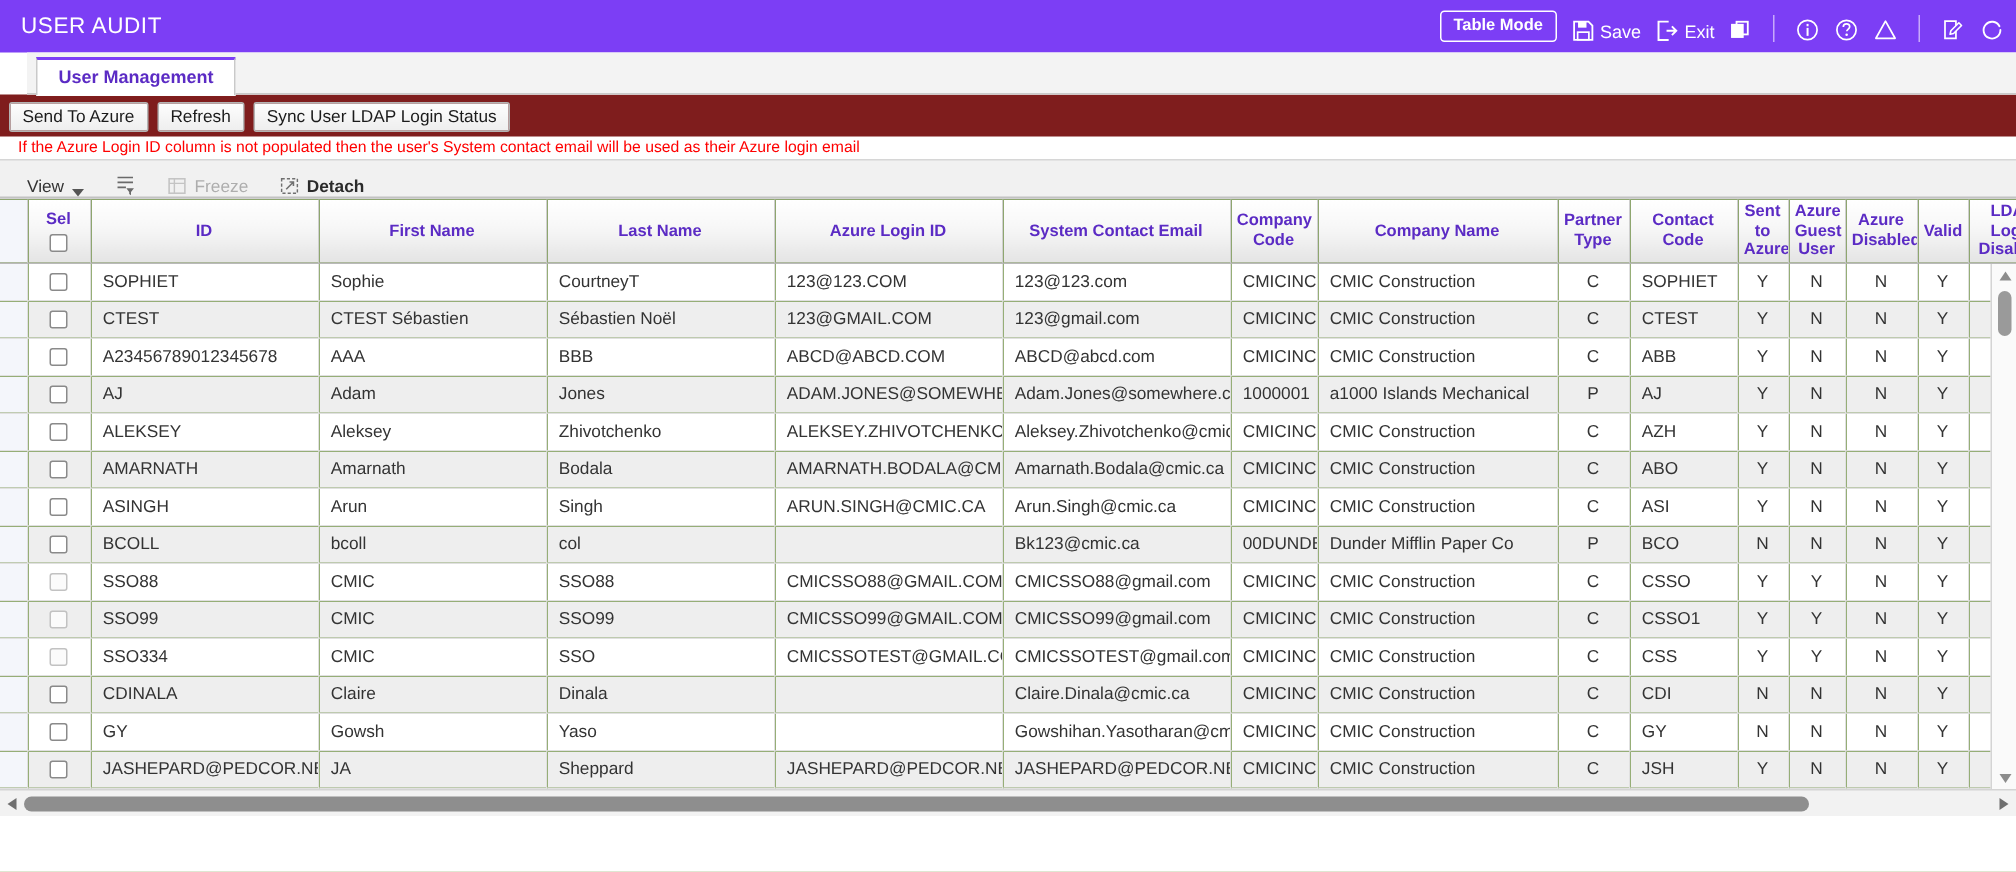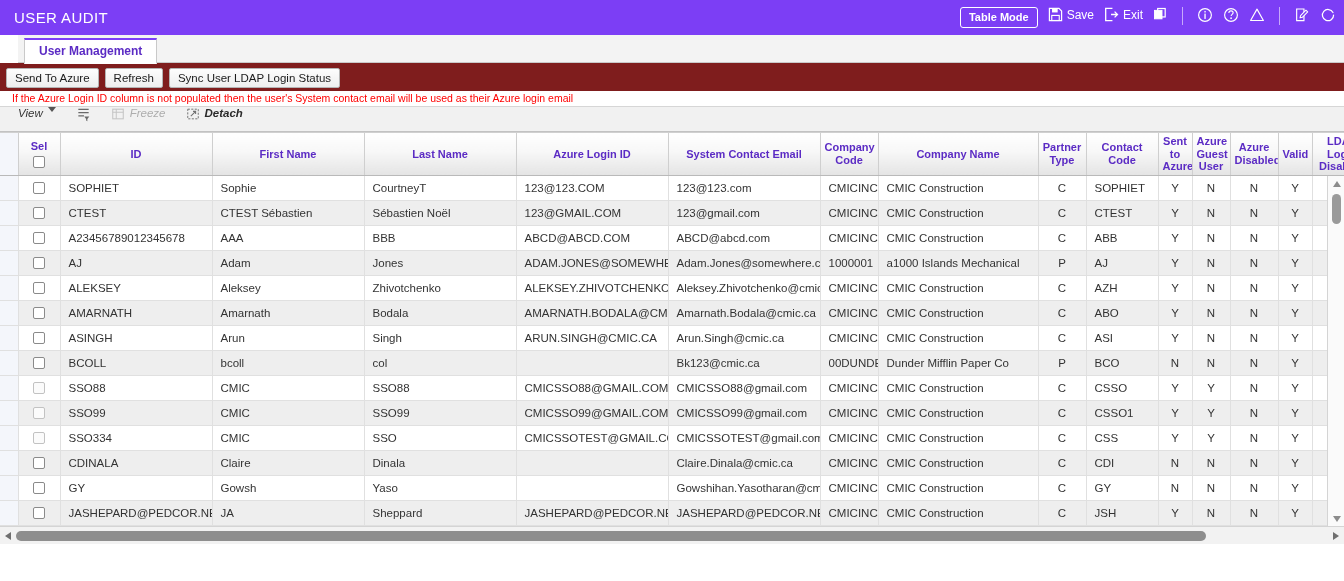--- a/index.html
+++ b/index.html
@@ -22,21 +22,21 @@
     padding: 0 8px 0 14px;
     color: #fff;
   }
   .app-title {
     font-size: 15px;
     letter-spacing: .4px;
     color: #ffffff;
     flex: 0 0 auto;
   }
   .topbar-spacer { flex: 1 1 auto; }
-  .topbar-actions { display: flex; align-items: flex-start; gap: 10px; }
+  .topbar-actions { display: flex; align-items: flex-end; gap: 10px; }
 
   .tablemode-btn {
     border: 1px solid #ffffff;
     border-radius: 3px;
     background: #7c3ef5;
     color: #fff;
     font-size: 11px;
     font-weight: bold;
     padding: 4px 8px;
     line-height: 1;
@@ -107,24 +107,24 @@
   .viewbar {
     height: 26px;
     background: #f1f1f1;
     border-top: 1px solid #d6d6d6;
     border-bottom: 1px solid #c2c2c2;
     display: flex; align-items: center;
     padding-left: 8px;
     gap: 0px;
   }
   .vb-item {
-    display: flex; align-items: flex-start; gap: 5px;
+    display: flex; align-items: flex-end; gap: 5px;
     font-size: 11.5px; color: #333;
     padding: 0 10px; height: 100%;
-    cursor: pointer; white-space: nowrap; font-style: italic;
+    cursor: pointer; white-space: nowrap;
   }
   .vb-item.disabled { color: #adadad; cursor: default; }
   .vb-item.bold { font-weight: bold; color:#2b2b2b; }
   .caret-down {
     width: 0; height: 0;
     border-left: 4px solid transparent;
     border-right: 4px solid transparent;
     border-top: 5px solid #555;
     display: inline-block;
   }

